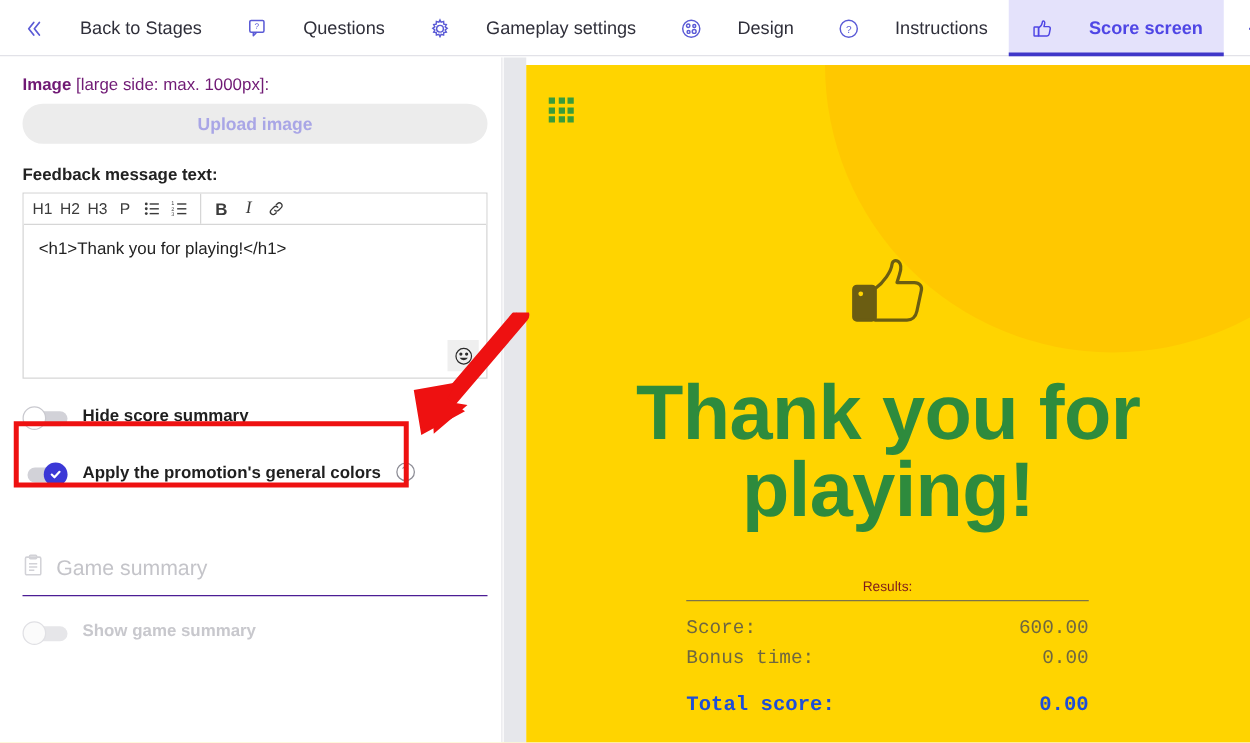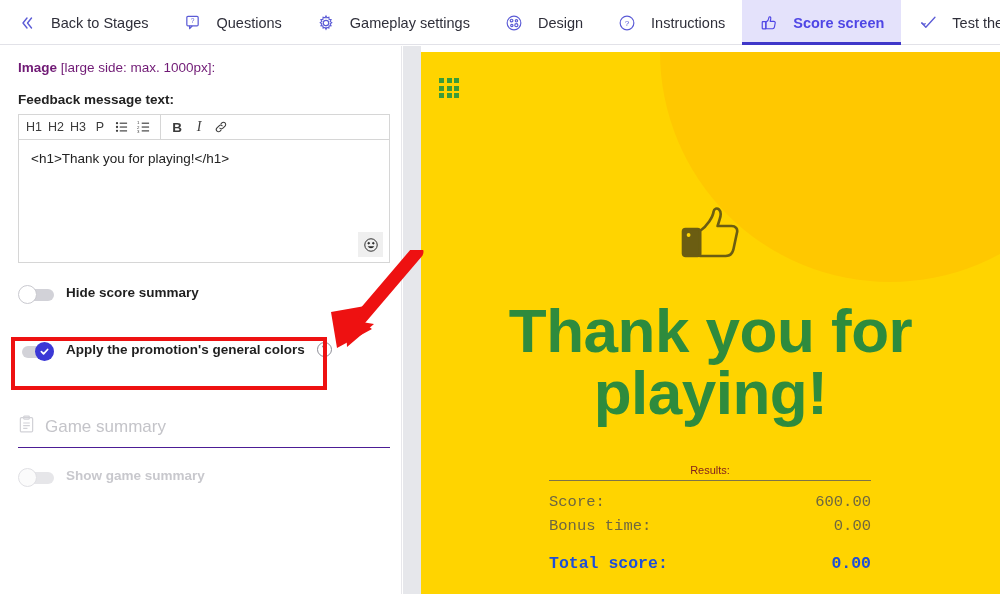--- a/index.html
+++ b/index.html
@@ -12,21 +12,21 @@
   #app { position: relative; width: 1000px; height: 594px; background: #fff; }
 
   
   .tabbar {
     position: absolute; left: 0; top: 0; width: 1000px; height: 45px;
     background: #ffffff;
     border-bottom: 1px solid #e2e2e8;
     display: flex; align-items: stretch;
   }
   .tab {
-    display: flex; align-items: center; gap: 14px;
+    display: flex; align-items: center; gap: 27px;
     padding: 0 17px; height: 45px;
     color: #2f2f3a; font-size: 14.5px;
     cursor: pointer; white-space: nowrap;
     position: relative;
   }
   .tab .ic { display: flex; align-items: center; justify-content: center; width: 20px; height: 20px; color: #5b5bd6; flex: none; }
   .tab.active { background: #e4e2fb; color: #4f46e5; font-weight: bold; }
   .tab.active:after {
     content: ""; position: absolute; left: 0; right: 0; bottom: 0; height: 3px; background: #3f37c9;
   }
@@ -243,20 +243,21 @@
       <span>Test the game</span>
     </div>
   </div>
 
   <div class="left-panel">
 
     <div class="field-label">
       <b>Image</b><span class="sub"> [large side: max. 1000px]:</span>
     </div>
 
+    <button class="upload-btn">Upload image</button>
 
     <div class="section-label">Feedback message text:</div>
 
     <div class="editor">
       <div class="editor-toolbar">
         <div class="tb-btn">H1</div>
         <div class="tb-btn">H2</div>
         <div class="tb-btn">H3</div>
         <div class="tb-btn">P</div>
         <div class="tb-btn">
@@ -303,21 +304,21 @@
     </div>
 
     <div class="toggle-row" style="margin-top:22px;">
       <div class="toggle off">
         <span class="track"></span>
         <span class="knob"></span>
       </div>
       <span class="toggle-label">Hide score summary</span>
     </div>
 
-    <div class="toggle-row" style="margin-top:38px;">
+    <div class="toggle-row" style="margin-top:26px;">
       <div class="toggle on">
         <span class="track"></span>
         <span class="knob">
           <svg width="11" height="11" viewBox="0 0 12 12" fill="none" stroke="#fff" stroke-width="1.9" stroke-linecap="round" stroke-linejoin="round">
               <path d="M2.6 6.2 L5 8.6 L9.4 3.8"></path>
             </svg>
         </span>
       </div>
       <span class="toggle-label">Apply the promotion's general colors</span>
       <span class="help-icon">?</span>

